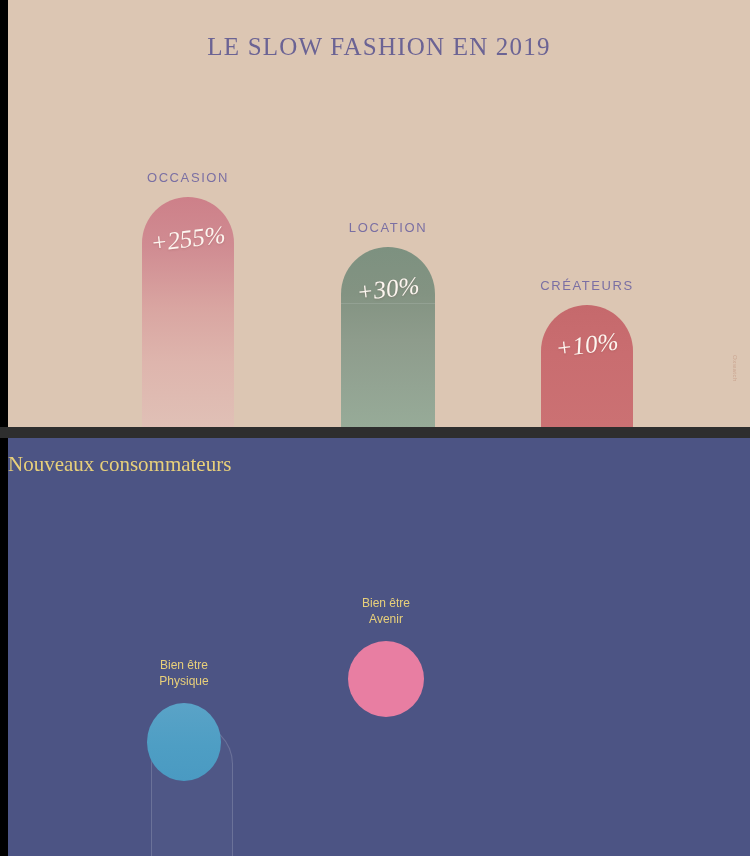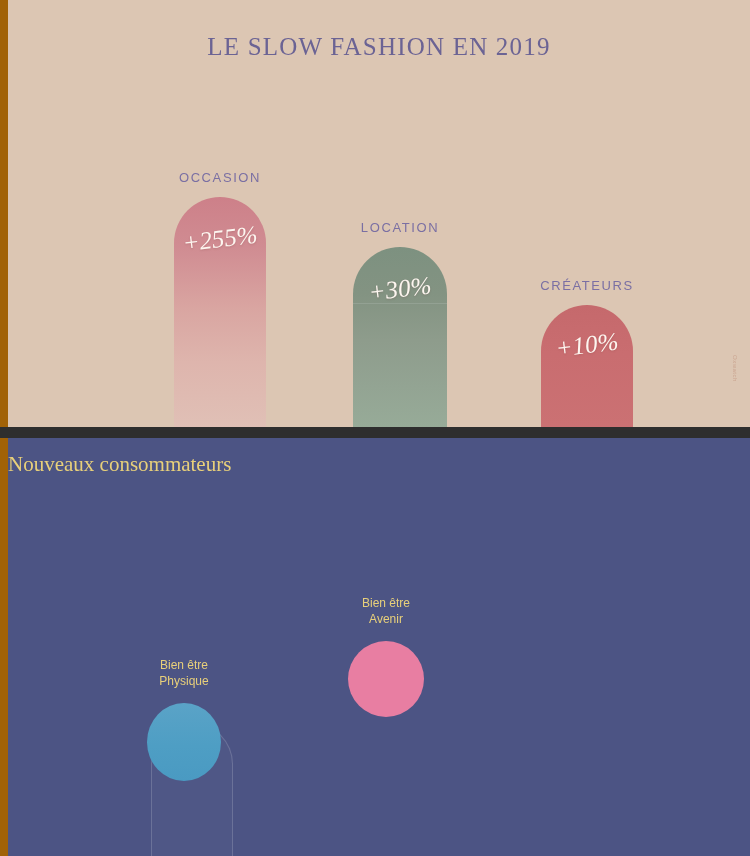--- a/index.html
+++ b/index.html
@@ -11,21 +11,21 @@
     width: 750px;
     height: 856px;
     overflow: hidden;
     font-family: "Liberation Sans", sans-serif;
   }
 
   .screen {
     position: relative;
     width: 750px;
     height: 856px;
-    background: #a16207;
+    background: #000000;
     box-sizing: border-box;
   }
 
   
   .panel-top {
     position: absolute;
     left: 8px;
     top: 0;
     width: 742px;
     height: 427px;
@@ -90,30 +90,29 @@
     color: #fdf6f0;
     white-space: nowrap;
     text-shadow: 0 1px 2px rgba(120,60,60,0.22);
   }
 
   
   #bar-occasion {
     left: 134px;
     width: 92px;
     height: 230px;
-    margin-left: 32px;
   }
   #bar-occasion .bar-shape {
     background: linear-gradient(to bottom, #cd8089 0%, #d08c92 22%, #d9a5a1 48%, #deb5ad 72%, #e0c0b6 100%);
   }
   #bar-occasion .bar-value { top: 28px; }
 
   
   #bar-location {
-    left: 345px;
+    left: 333px;
     width: 94px;
     height: 180px;
   }
   #bar-location .bar-shape {
     background: linear-gradient(to bottom, #7d9180 0%, #839382 26%, #8e9c8c 52%, #93a493 78%, #97ab98 100%);
   }
   #bar-location .bar-value { top: 28px; }
   #bar-location .seam {
     position: absolute;
     left: 0;

